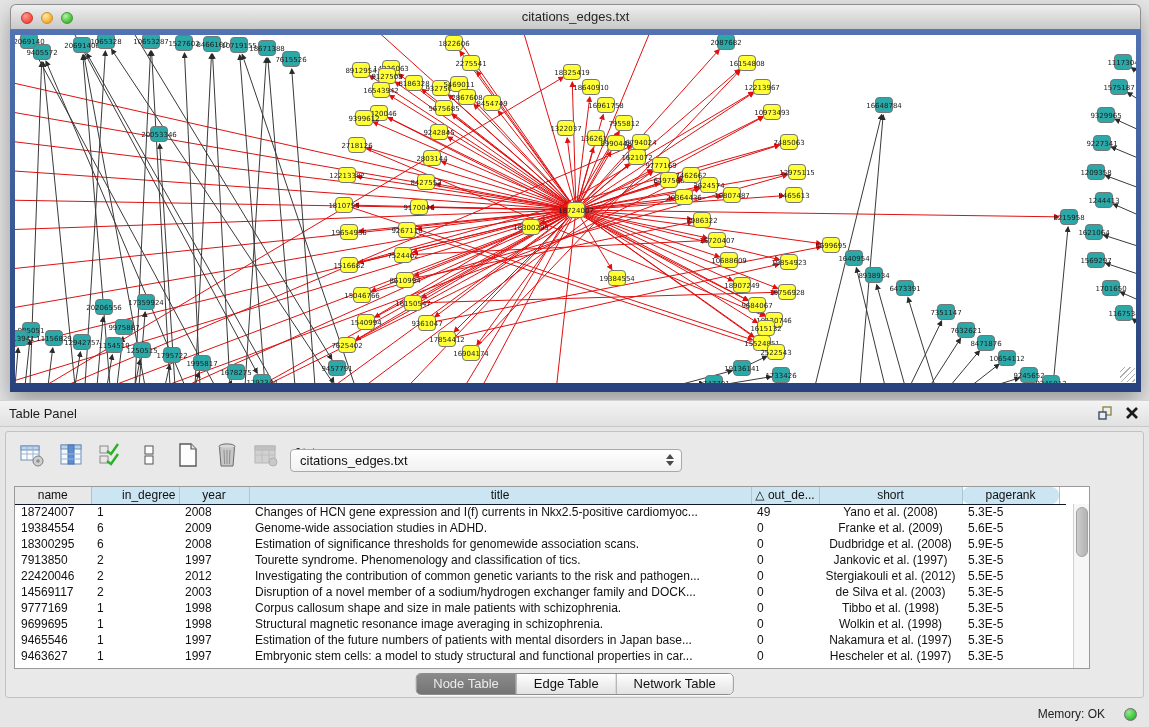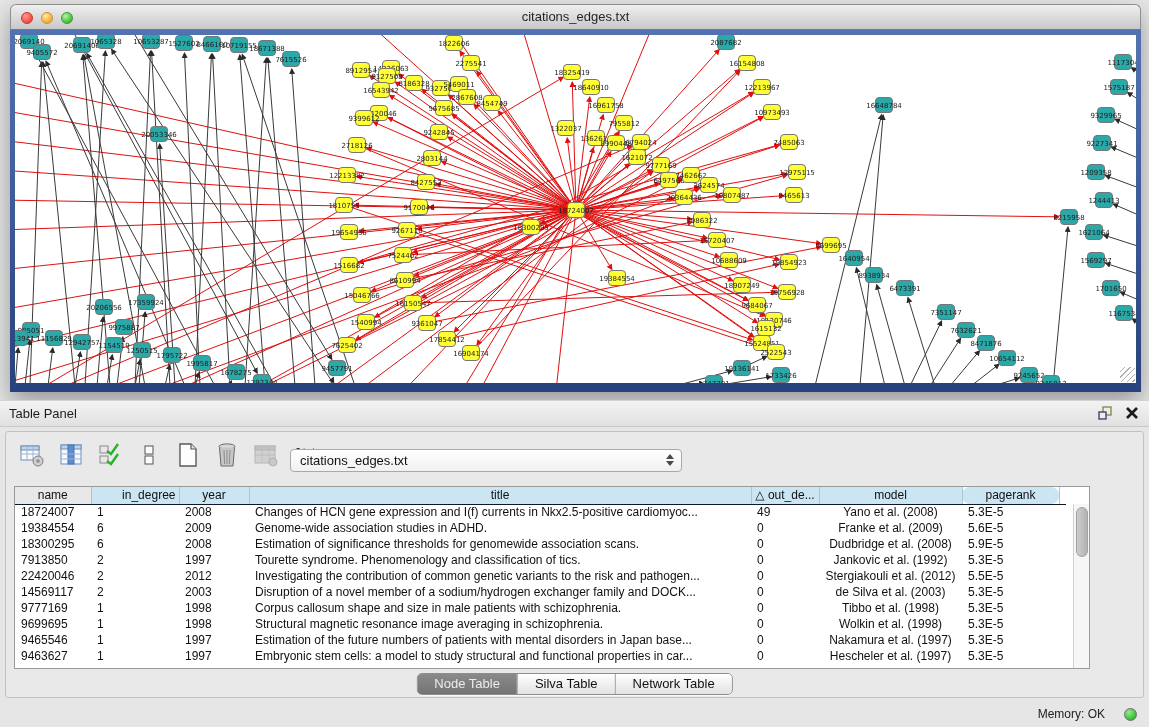--- a/index.html
+++ b/index.html
@@ -846,21 +846,21 @@
 
   <div id="tablewrap">
     <table>
       <thead>
           <tr id="thead-row">
             <th class="first" style="width: 76px;">name</th>
             <th style="width: 88px; text-align: right;">in_degree</th>
             <th style="width: 70px;">year</th>
             <th style="width: 502px;">title</th>
             <th style="width: 68px;">△ out_de...</th>
-            <th style="width: 143px;">model</th>
+            <th style="width: 143px;">short</th>
             <th style="width: 97px; border-radius: 8px;">pagerank</th>
             <th class="filler"></th>
           </tr>
         </thead>
       <tbody id="tbody">
           <tr>
             <td>18724007</td>
             <td>1</td>
             <td>2008</td>
             <td>Changes of HCN gene expression and I(f) currents in Nkx2.5-positive cardiomyoc...</td>
@@ -888,21 +888,21 @@
             <td class="c">Dudbridge et al. (2008)</td>
             <td>5.9E-5</td>
             <td></td>
           </tr>
           <tr>
             <td>7913850</td>
             <td>2</td>
             <td>1997</td>
             <td>Tourette syndrome. Phenomenology and classification of tics.</td>
             <td>0</td>
-            <td class="c">Jankovic et al. (1992)</td>
+            <td class="c">Jankovic et al. (1997)</td>
             <td>5.3E-5</td>
             <td></td>
           </tr>
           <tr>
             <td>22420046</td>
             <td>2</td>
             <td>2012</td>
             <td>Investigating the contribution of common genetic variants to the risk and pathogen...</td>
             <td>0</td>
             <td class="c">Stergiakouli et al. (2012)</td>
@@ -961,21 +961,21 @@
           </tr>
         </tbody>
     </table>
     <div id="vscroll">
       <div id="vthumb"></div>
     </div>
   </div>
 
   <div id="tabs">
       <div class="seg active">Node Table</div>
-      <div class="seg">Silva Table</div>
+      <div class="seg">Edge Table</div>
       <div class="seg">Network Table</div>
     </div>
 </div>
 
 <div id="status">
   <span>Memory: OK</span>
   <div id="memdot"></div>
 </div>
 
 </body></html>

